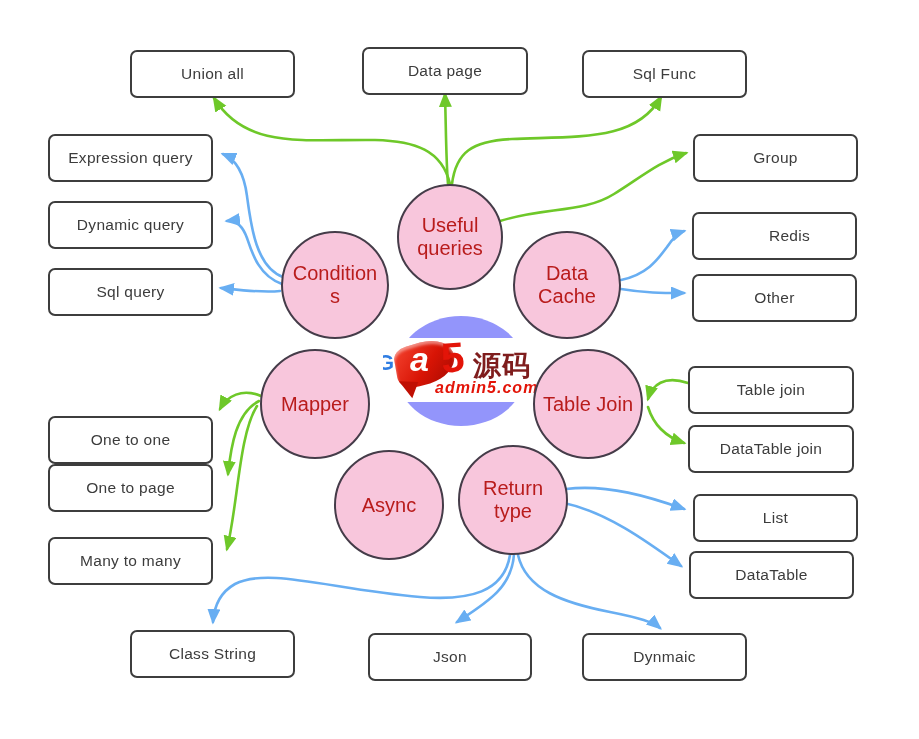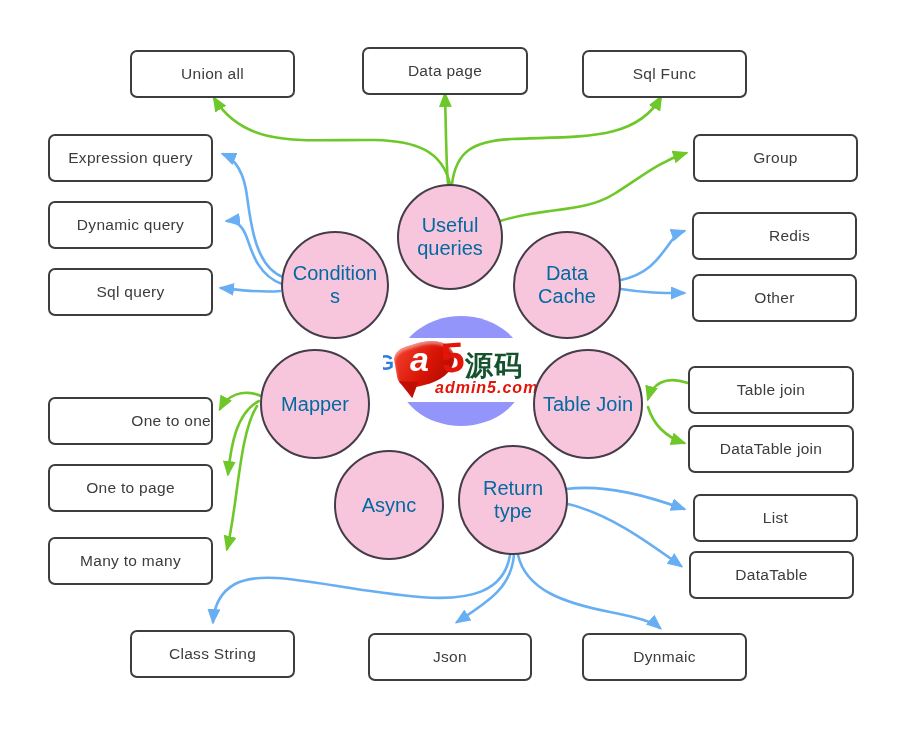--- a/index.html
+++ b/index.html
@@ -16,35 +16,35 @@
     position:absolute;z-index:3;box-sizing:border-box;
     width:165px;height:48px;background:#ffffff;
     border:2px solid #3d3d3d;border-radius:7px;
     display:flex;align-items:center;justify-content:center;
     font-size:15.5px;color:#3c3c3c;letter-spacing:.3px;cursor:default;
   }
   .topic-circle{
     position:absolute;z-index:3;box-sizing:border-box;
     background:#f8c6dc;border:2px solid #453c49;border-radius:50%;
     display:flex;align-items:center;justify-content:center;text-align:center;
-    color:#0369a1;font-size:20px;line-height:1.15;cursor:default;
+    color:#b91c1c;font-size:20px;line-height:1.15;cursor:default;
   }
   .topic-circle .lbl{display:block;max-width:92px;overflow-wrap:anywhere;}
 
   
   #b-union-all{left:130px;top:50px;}
   #b-data-page{left:362px;top:47px;width:166px;}
   #b-sql-func{left:582px;top:50px;}
   #b-expression-query{left:48px;top:134px;}
   #b-dynamic-query{left:48px;top:201px;}
   #b-sql-query{left:48px;top:268px;}
   #b-group{left:693px;top:134px;}
   #b-redis{left:692px;top:212px;padding-left:30px;}
   #b-other{left:692px;top:274px;}
-  #b-one-to-one{left:48px;top:397px;justify-content:flex-end;}
+  #b-one-to-one{left:48px;top:416px;}
   #b-one-to-many{left:48px;top:464px;}
   #b-many-to-many{left:48px;top:537px;}
   #b-table-join{left:688px;top:366px;width:166px;}
   #b-queryable-join{left:688px;top:425px;width:166px;}
   #b-list{left:693px;top:494px;}
   #b-datatable{left:689px;top:551px;}
   #b-class-string{left:130px;top:630px;}
   #b-json{left:368px;top:633px;width:164px;}
   #b-dynmaic{left:582px;top:633px;}
 
@@ -75,21 +75,21 @@
     transform:rotate(-16deg) skewX(-6deg);
     box-shadow:inset 0 3px 3px rgba(255,255,255,.45);
   }
   .wm-swoosh::after{
     content:"";position:absolute;left:-2px;bottom:-8px;
     border-left:16px solid transparent;border-right:4px solid transparent;
     border-top:16px solid #c00f03;transform:rotate(18deg);
   }
   .wm-a{position:absolute;left:27px;top:2px;font-size:34px;font-weight:bold;font-style:italic;color:#ffffff;}
   .wm-5{position:absolute;left:58px;top:-4px;font-size:42px;font-weight:bold;color:#e31408;transform:rotate(-4deg);}
-  .wm-cn{position:absolute;left:82px;top:9px;font-size:28px;font-weight:bold;color:#14532d;letter-spacing:1px;}
+  .wm-cn{position:absolute;left:90px;top:9px;font-size:28px;font-weight:bold;color:#7f1d1d;letter-spacing:1px;}
   .wm-domain{position:absolute;left:52px;top:41px;font-size:16px;font-weight:bold;font-style:italic;color:#e31408;letter-spacing:1px;}
 </style>
 </head>
 <body>
 
 <div class="stage">
 
   <div class="wm">
     <div class="wm-circle"></div>
     <div class="wm-strip">

